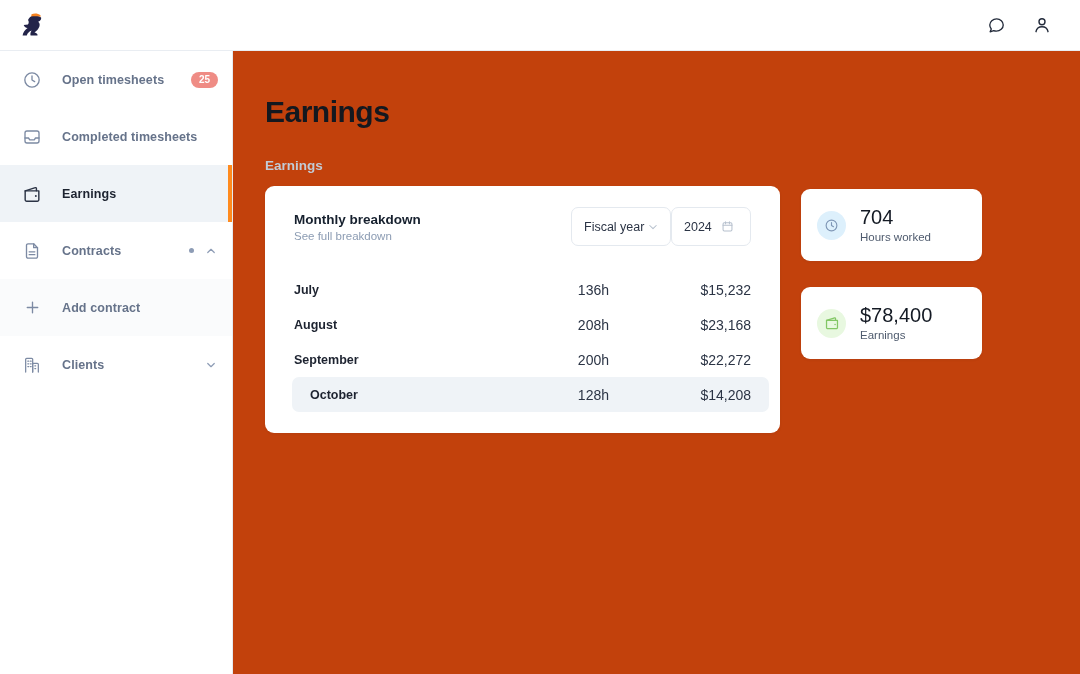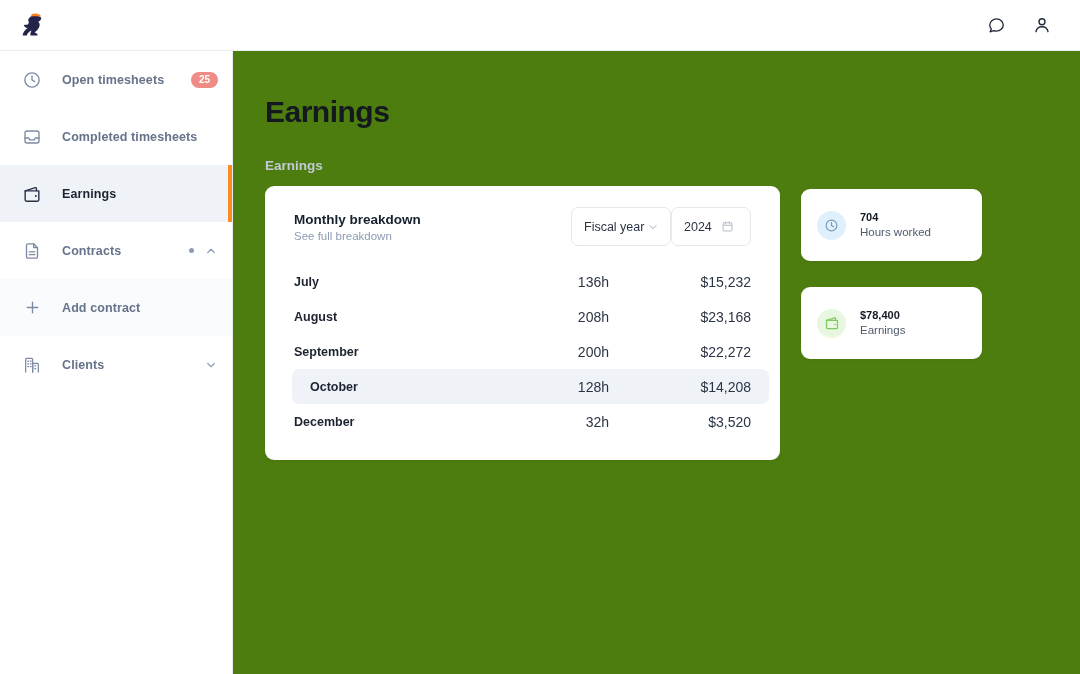--- a/index.html
+++ b/index.html
@@ -16,21 +16,21 @@
     color: #1d2330;
     -webkit-font-smoothing: antialiased;
   }
 
   
   .app {
     width: 1080px;
     height: 674px;
     display: flex;
     flex-direction: column;
-    background: #4d7c0f;
+    background: #c2410c;
   }
 
   
   .topbar {
     height: 51px;
     min-height: 51px;
     background: #ffffff;
     display: flex;
     align-items: center;
     justify-content: space-between;
@@ -203,21 +203,21 @@
     width: 515px;
     min-width: 515px;
     padding: 21px 11px 21px 11px;
   }
 
   .breakdown-head {
     display: flex;
     align-items: center;
     justify-content: space-between;
     padding: 0 18px 0 18px;
-    margin-bottom: 18px;
+    margin-bottom: 26px;
   }
 
   .breakdown-title {
     font-size: 13.5px;
     font-weight: bold;
     color: #16202e;
     margin-bottom: 3px;
   }
 
   .breakdown-sub {
@@ -320,22 +320,22 @@
     display: flex;
     align-items: center;
     justify-content: center;
     margin-right: 14px;
   }
 
   .stat-circle.blue { background: #ddf0fc; color: #7e96b5; }
   .stat-circle.green { background: #e8f8e0; color: #82c765; }
 
   .stat-value {
-    font-size: 11px;
-    font-weight: bold;
+    font-size: 20px;
+    font-weight: normal;
     color: #141a24;
     line-height: 1.25;
   }
 
   .stat-label {
     font-size: 11.5px;
     color: #4f5b6e;
     line-height: 1.25;
   }
 </style>
@@ -505,25 +505,20 @@
             <div class="trow">
               <span class="tmonth">September</span>
               <span class="thours">200h</span>
               <span class="tamount">$22,272</span>
             </div>
             <div class="trow highlight">
               <span class="tmonth">October</span>
               <span class="thours">128h</span>
               <span class="tamount">$14,208</span>
             </div>
-            <div class="trow">
-              <span class="tmonth">December</span>
-              <span class="thours">32h</span>
-              <span class="tamount">$3,520</span>
-            </div>
           </div>
 
         </section>
 
         <aside class="stats">
 
           <div class="card stat-card">
             <span class="stat-circle blue">
               <svg width="15" height="15" viewBox="0 0 24 24" fill="none" stroke="currentColor" stroke-width="1.8" stroke-linecap="round" stroke-linejoin="round">
                 <circle cx="12" cy="12" r="8.6"></circle>

